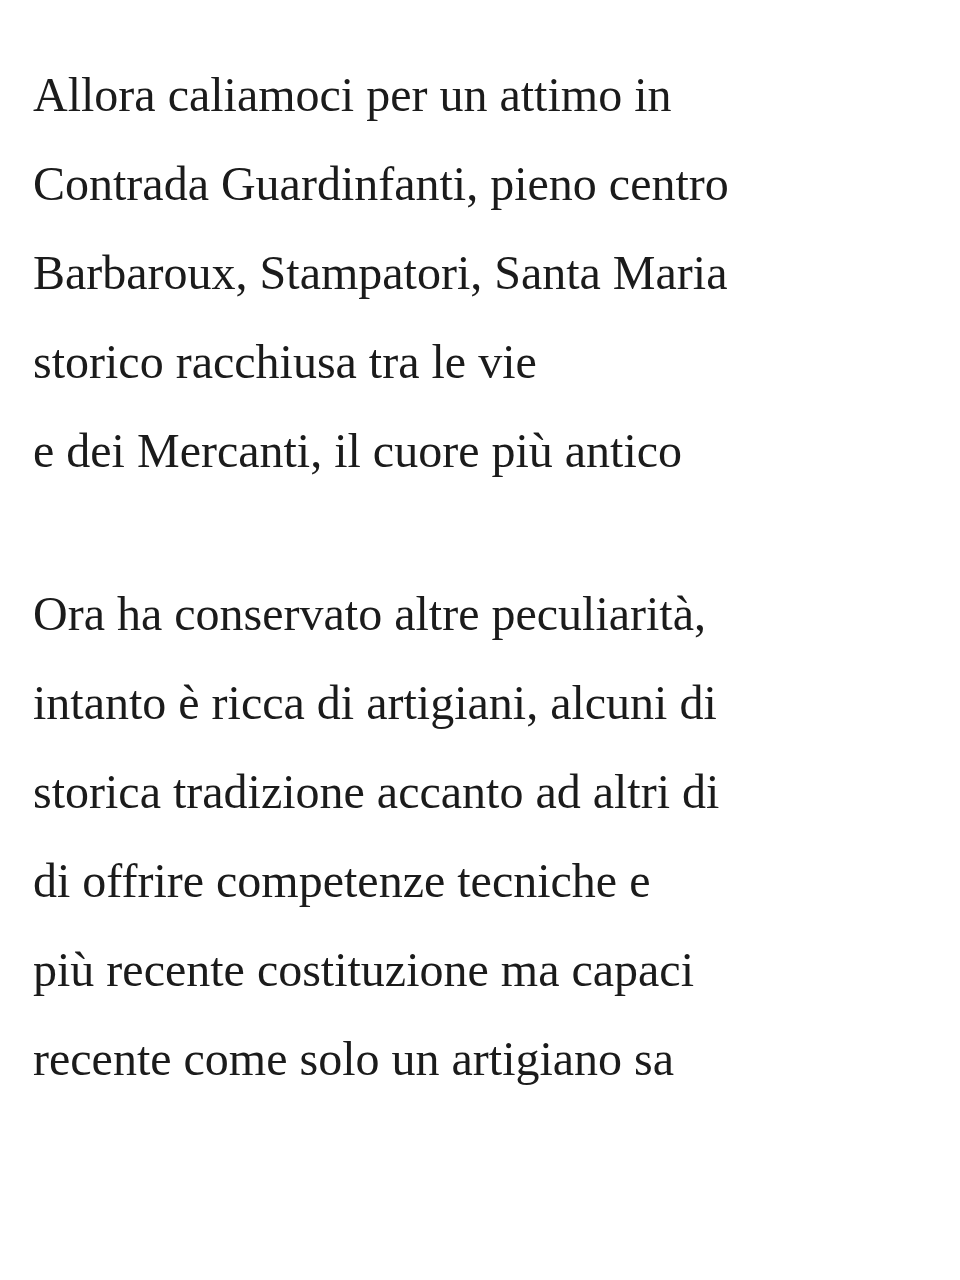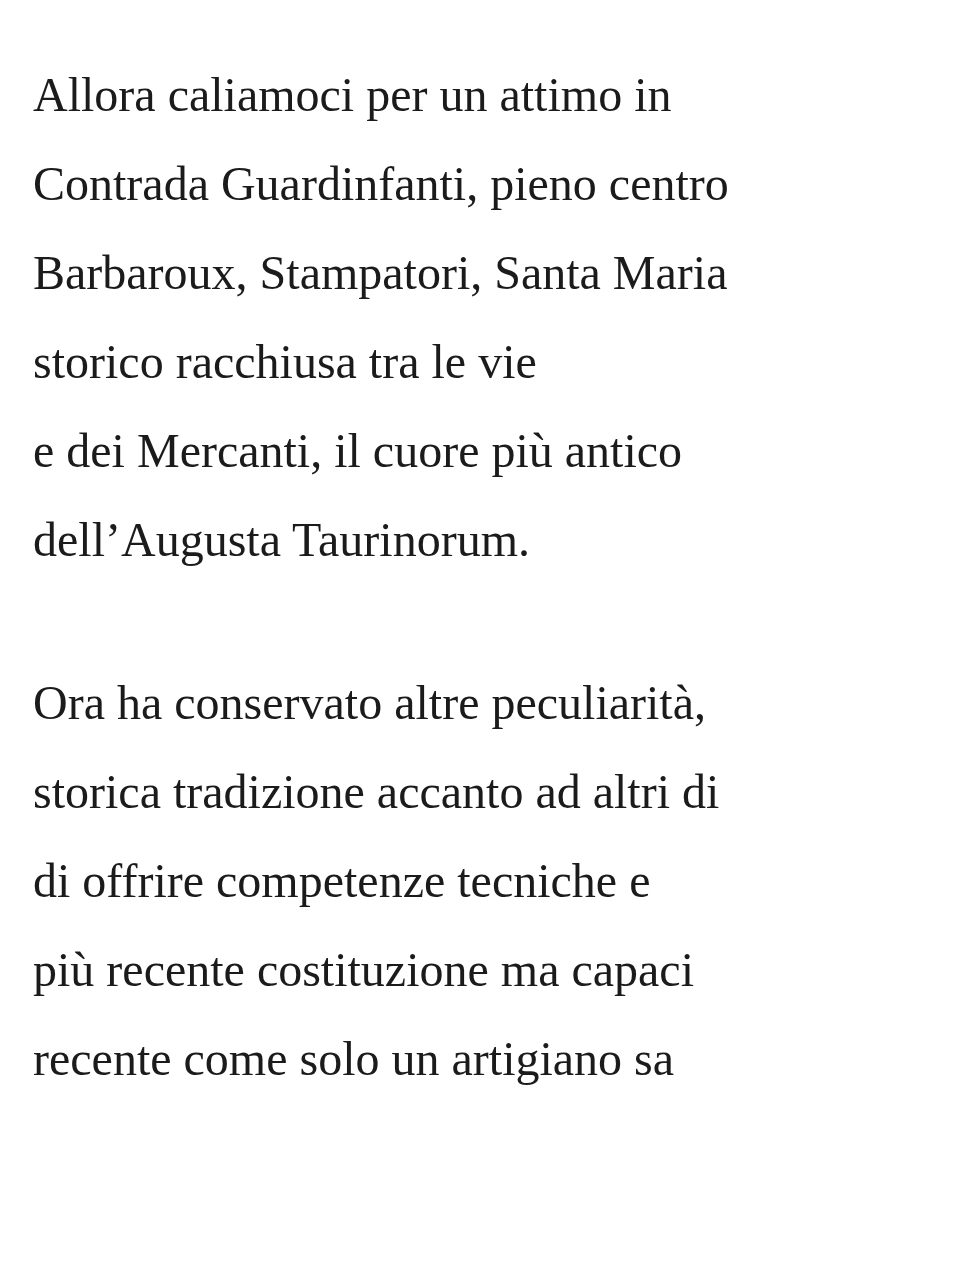--- a/index.html
+++ b/index.html
@@ -37,24 +37,24 @@
 <body style="background: rgb(255, 255, 255);">
 
 <div class="article" style="color: rgb(27, 27, 27);">
 
   <div class="paragraph">
     <div class="text-line">Allora caliamoci per un attimo in</div>
     <div class="text-line">Contrada Guardinfanti, pieno centro</div>
     <div class="text-line">Barbaroux, Stampatori, Santa Maria</div>
     <div class="text-line">storico racchiusa tra le vie</div>
     <div class="text-line">e dei Mercanti, il cuore più antico</div>
-    <div class="text-line">dell’Augusta Taurinorum.</div>
   </div>
 
   <div class="paragraph">
     <div class="text-line">Ora ha conservato altre peculiarità,</div>
+    <div class="text-line">intanto è ricca di artigiani, alcuni di</div>
     <div class="text-line">storica tradizione accanto ad altri di</div>
     <div class="text-line">di offrire competenze tecniche e</div>
     <div class="text-line">più recente costituzione ma capaci</div>
     <div class="text-line">recente come solo un artigiano sa</div>
   </div>
 
 </div>
 
 </body></html>

